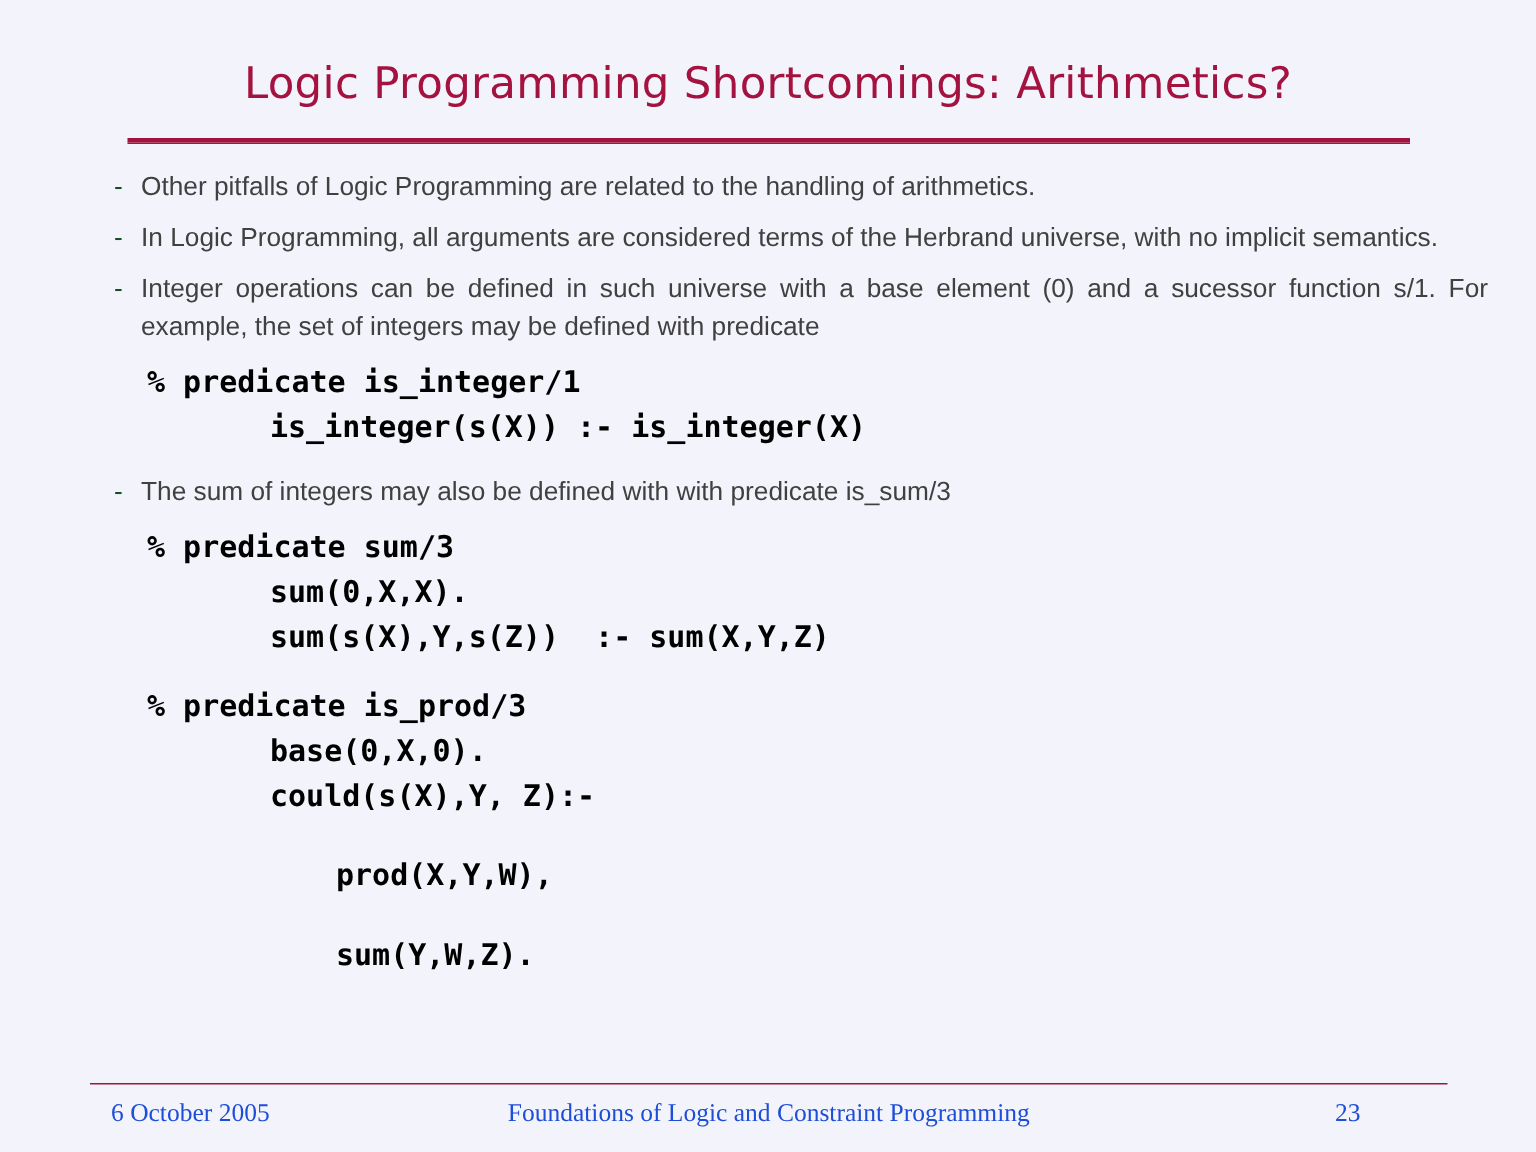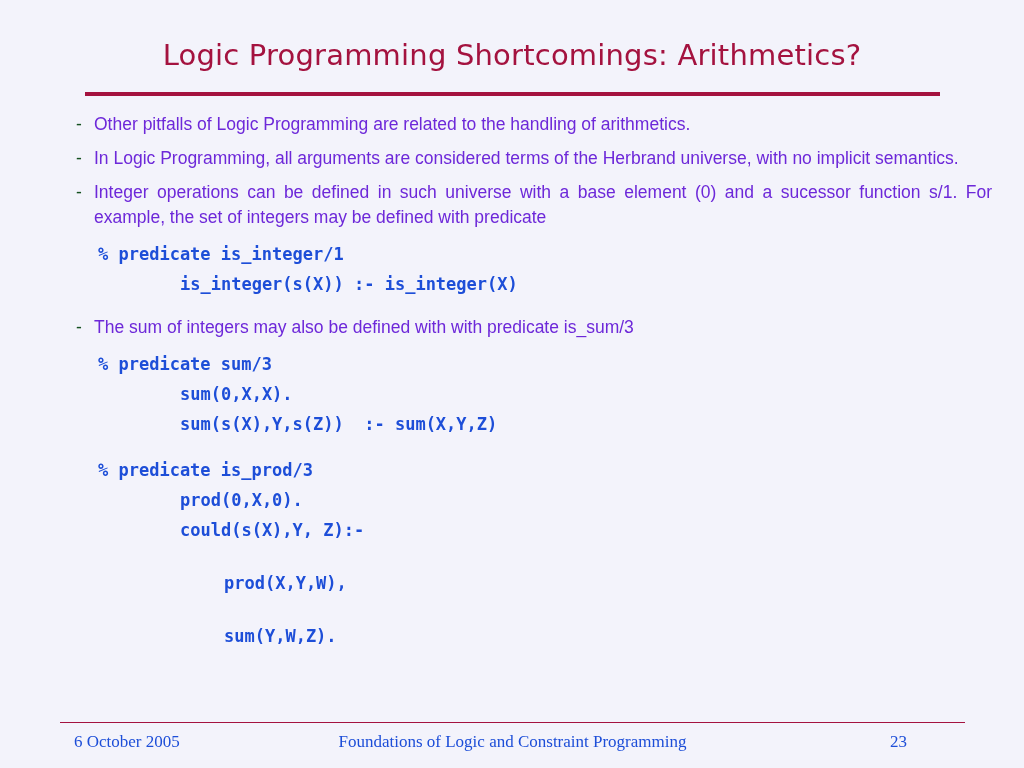--- a/index.html
+++ b/index.html
@@ -44,40 +44,40 @@
   }
   .body {
     position: absolute;
     top: 112px;
     left: 72px;
     width: 920px;
   }
   .bullet {
     position: relative;
     display: block;
-    color: #6d28d9;
+    color: #404040;
     font-size: 17.5px;
     line-height: 25px;
     margin: 0 0 9px 0;
     padding-left: 22px;
     text-align: justify;
   }
   .bullet::before {
     content: "-";
     position: absolute;
     left: 4px;
     top: 0;
     color: #14501f;
   }
   .bullet.nojust { text-align: left; }
   .code {
     display: block;
-    color: #1d4ed8;
+    color: #000000;
     font-family: "DejaVu Sans Mono", monospace;
-    font-size: 17px;
+    font-size: 20px;
     font-weight: bold;
     line-height: 30px;
     white-space: pre;
     margin: 0;
     padding-left: 26px;
   }
   .code.ind1 { padding-left: 108px; }
   .code.ind2 { padding-left: 152px; margin-top: 23px; }
   .spacer-md { height: 16px; }
   .footer-rule {
@@ -125,21 +125,21 @@
     <div class="bullet nojust">The sum of integers may also be defined with with predicate is_sum/3</div>
 
     <div class="code">% predicate sum/3</div>
     <div class="code ind1">sum(0,X,X).</div>
     <div class="code ind1">sum(s(X),Y,s(Z))  :- sum(X,Y,Z)</div>
 
     <div class="spacer-md"></div>
 
 
     <div class="code">% predicate is_prod/3</div>
-    <div class="code ind1">prod(0,X,0).</div>
+    <div class="code ind1">base(0,X,0).</div>
     <div class="code ind1">could(s(X),Y, Z):-</div>
     <div class="code ind2">prod(X,Y,W),</div>
     <div class="code ind2">sum(Y,W,Z).</div>
 
   </div>
 
   <div class="footer-rule"></div>
   <div class="footer">
     <span class="date">6 October 2005</span>
     <span class="center">Foundations of Logic and Constraint Programming</span>

